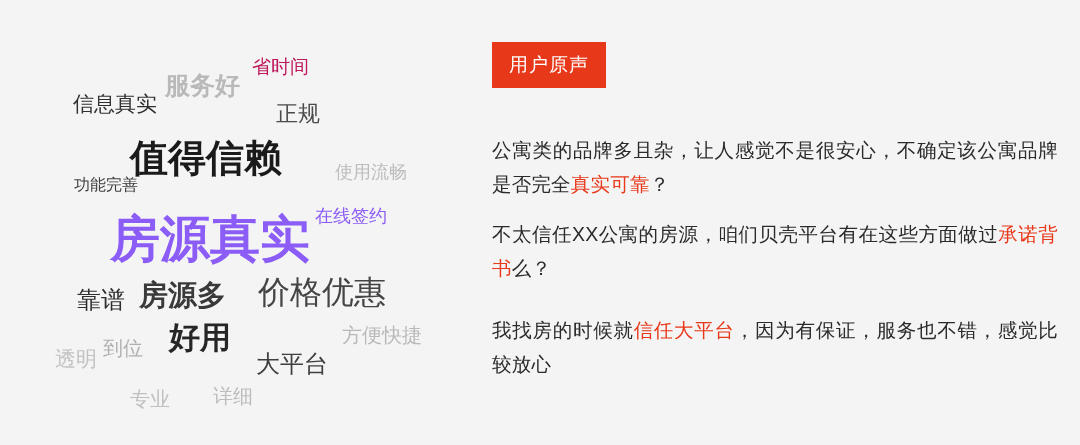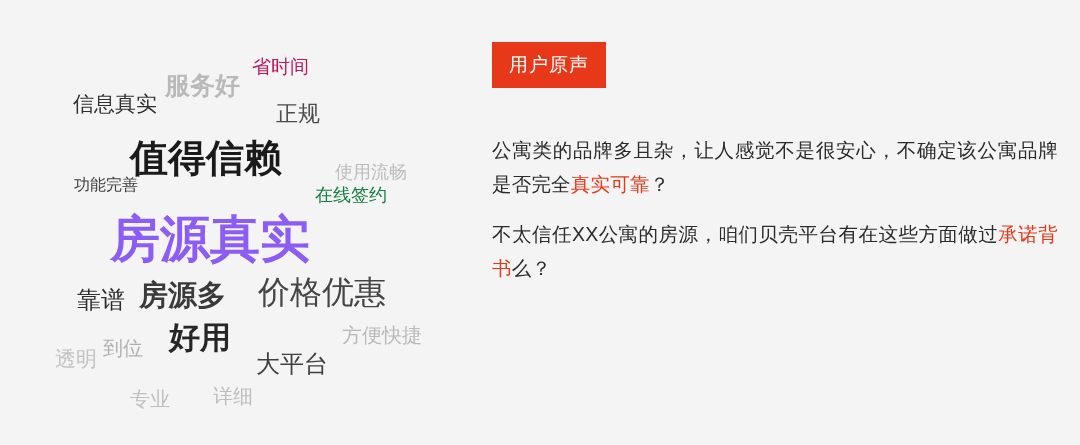--- a/index.html
+++ b/index.html
@@ -78,33 +78,34 @@
 <div id="stage" style="background: rgb(244, 244, 244);">
 
   <div id="wordcloud">
       <span class="cloud-word" style="left: 165px; top: 44px; font-size: 25px; color: rgb(185, 185, 185); font-weight: 700; margin-top: 29px;">服务好</span>
       <span class="cloud-word" style="left: 252px; top: 57px; font-size: 19px; color: #be185d; font-weight: 400;">省时间</span>
       <span class="cloud-word" style="left: 73px; top: 93px; font-size: 21px; color: rgb(47, 47, 47); font-weight: 400;">信息真实</span>
       <span class="cloud-word" style="left: 276px; top: 103px; font-size: 22px; color: rgb(75, 75, 75); font-weight: 400;">正规</span>
       <span class="cloud-word" style="left: 130px; top: 139px; font-size: 38px; color: rgb(26, 26, 26); font-weight: 700;">值得信赖</span>
       <span class="cloud-word" style="left: 74px; top: 177px; font-size: 16px; color: rgb(61, 61, 61); font-weight: 400;">功能完善</span>
       <span class="cloud-word" style="left: 335px; top: 163px; font-size: 18px; color: rgb(188, 188, 188); font-weight: 400;">使用流畅</span>
-      <span class="cloud-word" style="left: 315px; top: 186px; font-size: 18px; color: #15803d; font-weight: 400; font-family: Liberation Serif, serif;">在线签约</span>
+      <span class="cloud-word" style="left: 315px; top: 207px; font-size: 18px; color: #8b5cf6; font-weight: 400; font-family: Liberation Serif, serif;">在线签约</span>
       <span class="cloud-word" style="left: 110px; top: 214px; font-size: 50px; color: #8b5cf6; font-weight: 700;">房源真实</span>
       <span class="cloud-word" style="left: 258px; top: 276px; font-size: 32px; color: rgb(69, 69, 69); font-weight: 400;">价格优惠</span>
       <span class="cloud-word" style="left: 139px; top: 281px; font-size: 29px; color: rgb(58, 58, 58); font-weight: 700;">房源多</span>
       <span class="cloud-word" style="left: 41px; top: 288px; font-size: 24px; color: rgb(46, 46, 46); font-weight: 400; margin-left: 36px;">靠谱</span>
       <span class="cloud-word" style="left: 169px; top: 322px; font-size: 31px; color: rgb(38, 38, 38); font-weight: 700;">好用</span>
       <span class="cloud-word" style="left: 342px; top: 325px; font-size: 20px; color: rgb(185, 185, 185); font-weight: 400;">方便快捷</span>
       <span class="cloud-word" style="left: 103px; top: 338px; font-size: 20px; color: rgb(176, 176, 176); font-weight: 400;">到位</span>
       <span class="cloud-word" style="left: 55px; top: 348px; font-size: 21px; color: rgb(194, 194, 194); font-weight: 400;">透明</span>
       <span class="cloud-word" style="left: 256px; top: 352px; font-size: 24px; color: rgb(63, 63, 63); font-weight: 400;">大平台</span>
       <span class="cloud-word" style="left: 130px; top: 389px; font-size: 20px; color: rgb(192, 192, 192); font-weight: 400;">专业</span>
       <span class="cloud-word" style="left: 213px; top: 386px; font-size: 20px; color: rgb(189, 189, 189); font-weight: 400;">详细</span>
     </div>
 
   <div id="quotes-panel">
     <div id="section-badge" style="background: rgb(232, 56, 26);">用户原声</div>
     <div class="quote" id="quote-1"><span>不太信任XX公寓的房源，咱们贝壳平台有在这些方面做过</span><span class="hl" style="color: rgb(232, 56, 26);">承诺背书</span><span>么？</span></div>
     <div class="quote" id="quote-0"><span>公寓类的品牌多且杂，让人感觉不是很安心，不确定该公寓品牌是否完全</span><span class="hl" style="color: rgb(232, 56, 26);">真实可靠</span><span>？</span></div>
+    <div class="quote" id="quote-2"><span>我找房的时候就</span><span class="hl" style="color: rgb(232, 56, 26);">信任大平台</span><span>，因为有保证，服务也不错，感觉比较放心</span></div>
   </div>
 
 </div>
 
 </body></html>

